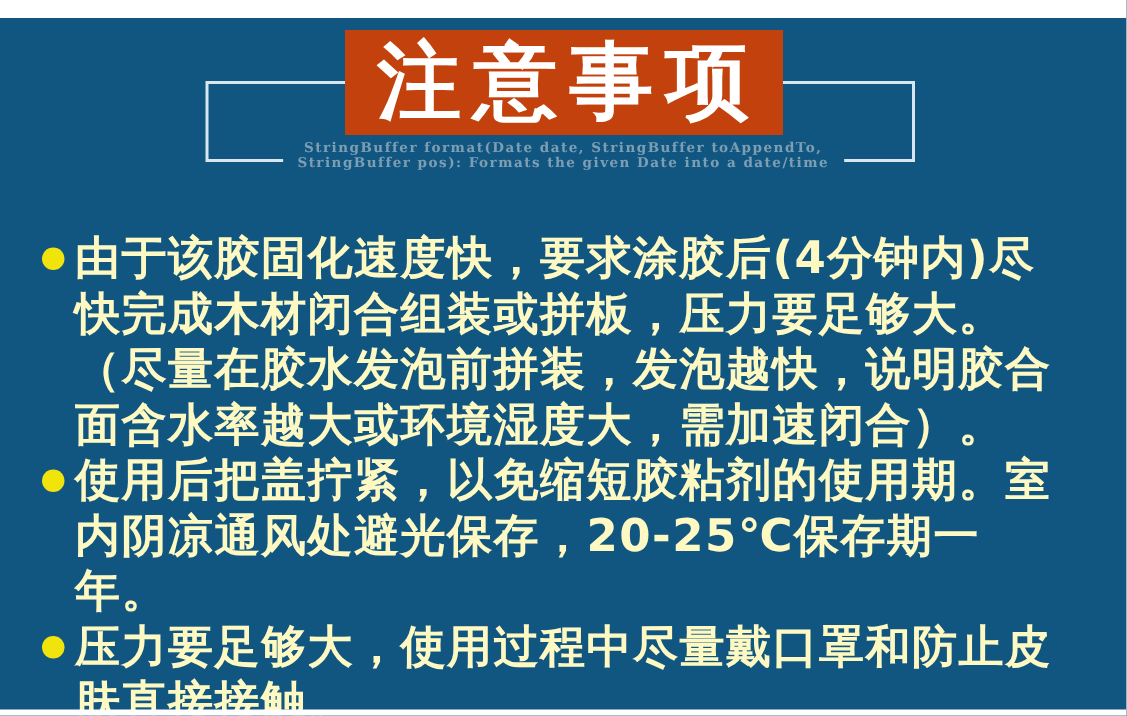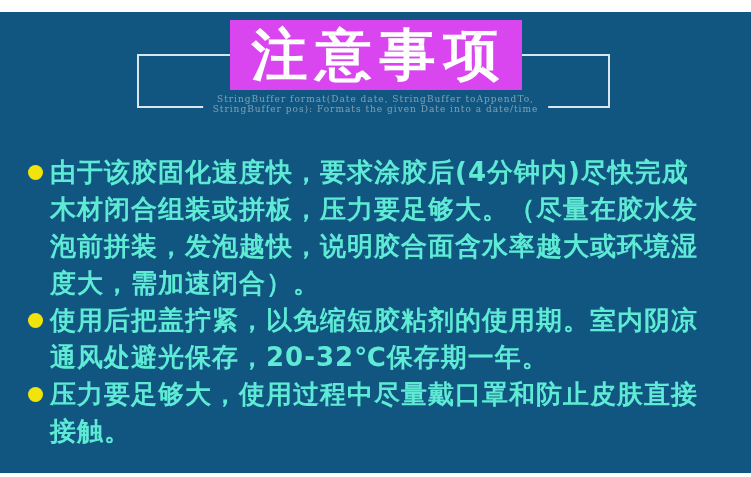--- a/index.html
+++ b/index.html
@@ -23,21 +23,21 @@
     position: absolute;
     left: 137px; top: 54px;
     width: 473px; height: 54px;
     border: 2px solid rgba(236, 247, 252, 0.9);
     box-sizing: border-box;
   }
   .page-title {
     position: absolute;
     top: 20px; left: 50%;
     transform: translateX(-50%);
-    background: #d946ef;
+    background: #c2410c;
     padding: 0 14px 0 22px;
     color: #ffffff;
     font-size: 56px;
     font-weight: bold;
     letter-spacing: 8px;
     line-height: 70px;
     white-space: nowrap;
   }
   .watermark {
     position: absolute;
@@ -45,41 +45,42 @@
     transform: translateX(-50%);
     background: #115680;
     padding: 0 10px;
     text-align: center;
     font-family: "DejaVu Serif", serif;
     font-size: 9px;
     line-height: 9.5px;
     letter-spacing: 1px;
     color: rgba(255, 246, 242, 0.45);
     white-space: nowrap;
+    font-weight: bold;
   }
   .notice-list {
     position: absolute;
     left: 28px; top: 154px;
     width: 692px;
   }
   .notice-item {
     display: flex;
     align-items: flex-start;
   }
   .bullet {
     flex: none;
     width: 15px; height: 15px;
     border-radius: 50%;
     background: #f1e40c;
     margin: 11px 7px 0 0;
   }
   .notice-text {
     width: 662px;
-    color: #5eead4;
-    font-size: 26px;
+    color: #fef9c3;
+    font-size: 30px;
     font-weight: bold;
     line-height: 37px;
     letter-spacing: 1px;
   }
 </style>
 </head>
 <body>
 
 <div class="page">
 
@@ -96,21 +97,21 @@
 
   <div class="notice-list">
 
     <div class="notice-item">
       <span class="bullet"></span>
       <div class="notice-text">由于该胶固化速度快，要求涂胶后(4分钟内)尽快完成木材闭合组装或拼板，压力要足够大。（尽量在胶水发泡前拼装，发泡越快，说明胶合面含水率越大或环境湿度大，需加速闭合）。</div>
     </div>
 
     <div class="notice-item">
       <span class="bullet"></span>
-      <div class="notice-text">使用后把盖拧紧，以免缩短胶粘剂的使用期。室内阴凉通风处避光保存，20-32℃保存期一年。</div>
+      <div class="notice-text">使用后把盖拧紧，以免缩短胶粘剂的使用期。室内阴凉通风处避光保存，20-25℃保存期一年。</div>
     </div>
 
     <div class="notice-item">
       <span class="bullet"></span>
       <div class="notice-text">压力要足够大，使用过程中尽量戴口罩和防止皮肤直接接触。</div>
     </div>
 
   </div>
 
   <div class="strip-bottom"></div>

